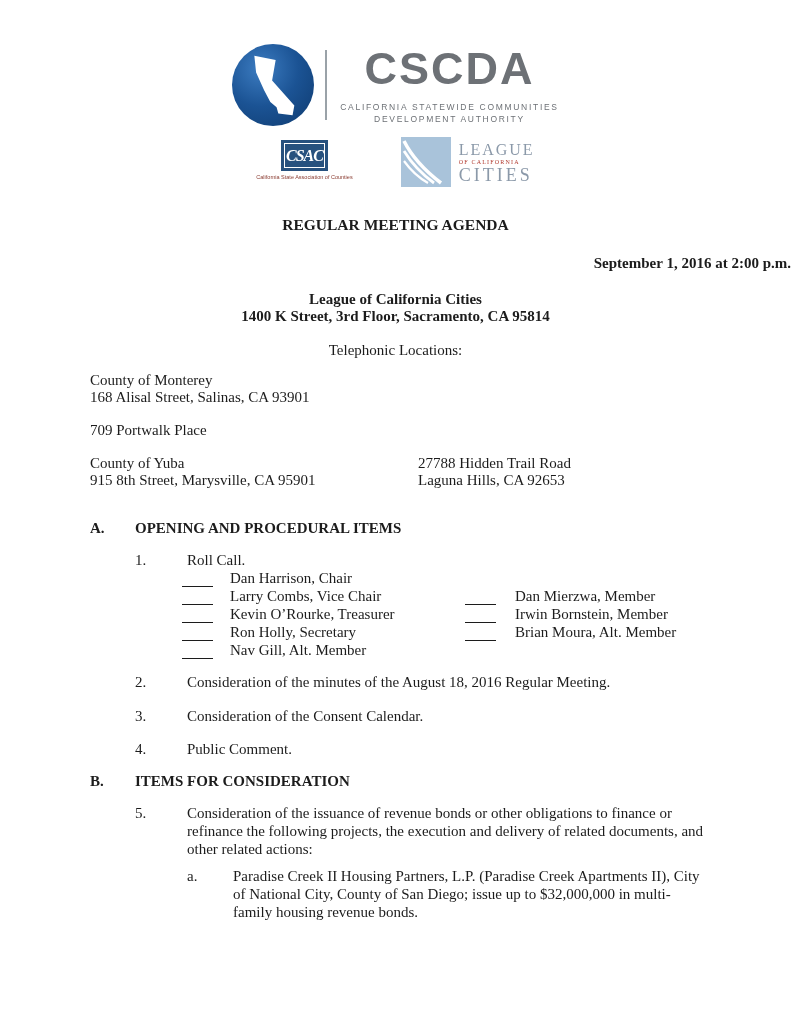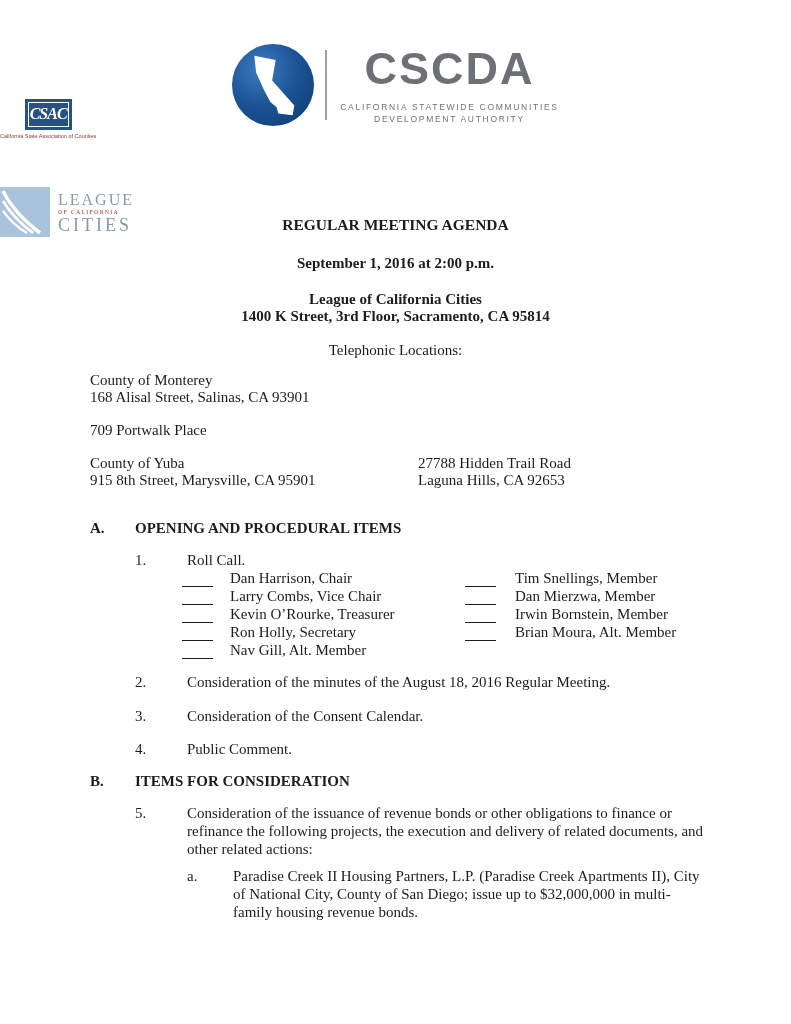--- a/index.html
+++ b/index.html
@@ -22,42 +22,42 @@
     flex-shrink:0;
   }
   .cal-circle svg { width:54px; height:64px; }
   .logo-divider { width:2px; height:70px; background:#9aa2a8; margin:0 13px 0 11px; }
   .cscda-text { font-family:"Liberation Sans", sans-serif; color:#6d7176; text-align:center; }
   .cscda-acronym { font-size:45px; font-weight:bold; letter-spacing:2px; line-height:46px; }
   .cscda-tag { font-size:8.5px; letter-spacing:1.7px; margin-top:10px; white-space:nowrap; }
   .cscda-tag + .cscda-tag { margin-top:2px; }
 
   
-  .logo-row2 { display:flex; justify-content:center; align-items:flex-start; gap:48px; margin-top:11px; height:58px;flex-direction:column; }
+  .logo-row2 { display:flex; justify-content:center; align-items:flex-start; gap:48px; margin-top:11px; height:58px; }
   .csac { text-align:center; margin-top:3px; }
   .csac-box {
     width:47px; height:31px; margin:0 auto;
     background:#27517e;
     box-shadow: inset 0 0 0 3px #27517e, inset 0 0 0 4px #ffffff;
     display:flex; align-items:center; justify-content:center;
   }
   .csac-script { color:#ffffff; font-style:italic; font-weight:bold; font-size:16px; letter-spacing:-1px; }
   .csac-caption { font-size:5.5px; color:#8a3b30; margin-top:3px; font-family:"Liberation Sans", sans-serif; white-space:nowrap; }
   .league { display:flex; align-items:flex-start; }
   .league-square { width:50px; height:50px; background:#a9c3da; flex-shrink:0; }
   .league-square svg { width:50px; height:50px; display:block; }
   .league-text { margin-left:8px; color:#8b99a9; }
   .league-line1 { font-size:16px; letter-spacing:2px; line-height:15px; margin-top:5px; }
   .league-line2 { font-size:6px; color:#b23a2f; letter-spacing:1.2px; margin-top:2px; }
   .league-line3 { font-size:18px; letter-spacing:3px; line-height:17px; margin-top:2px; }
 
   
   .center { text-align:center; }
   .doc-title { font-weight:bold; font-size:15.5px; margin-top:21px; }
-  .doc-datetime { font-weight:bold; margin-top:21px; }
+  .doc-datetime { font-weight:bold; margin-top:21px;text-align:right; }
   .doc-venue { font-weight:bold; margin-top:19px; line-height:17px; }
   .doc-telephonic { margin-top:17px; }
 
   
   .locations { margin:13px 0 0 90px; line-height:17px; }
   .loc { margin-top:16px; }
   .loc:first-child { margin-top:2px; }
   .loc-row { display:flex;font-family:Liberation Serif, serif; }
   .loc-col-left { width:328px; flex-shrink:0; }
 
@@ -165,24 +165,20 @@
     <span class="item-num">1.</span>
     <span class="item-text">Roll Call.</span>
   </div>
 
   <div class="rollcall">
     <div class="rc-row">
       <span class="rc-left">
         <span class="rc-blank"></span>
         <span>Dan Harrison, Chair</span>
       </span>
-      <span class="rc-right">
-        <span class="rc-blank"></span>
-        <span>Tim Snellings, Member</span>
-      </span>
     </div>
     <div class="rc-row">
       <span class="rc-left">
         <span class="rc-blank"></span>
         <span>Larry Combs, Vice Chair</span>
       </span>
       <span class="rc-right">
         <span class="rc-blank"></span>
         <span>Dan Mierzwa, Member</span>
       </span>

